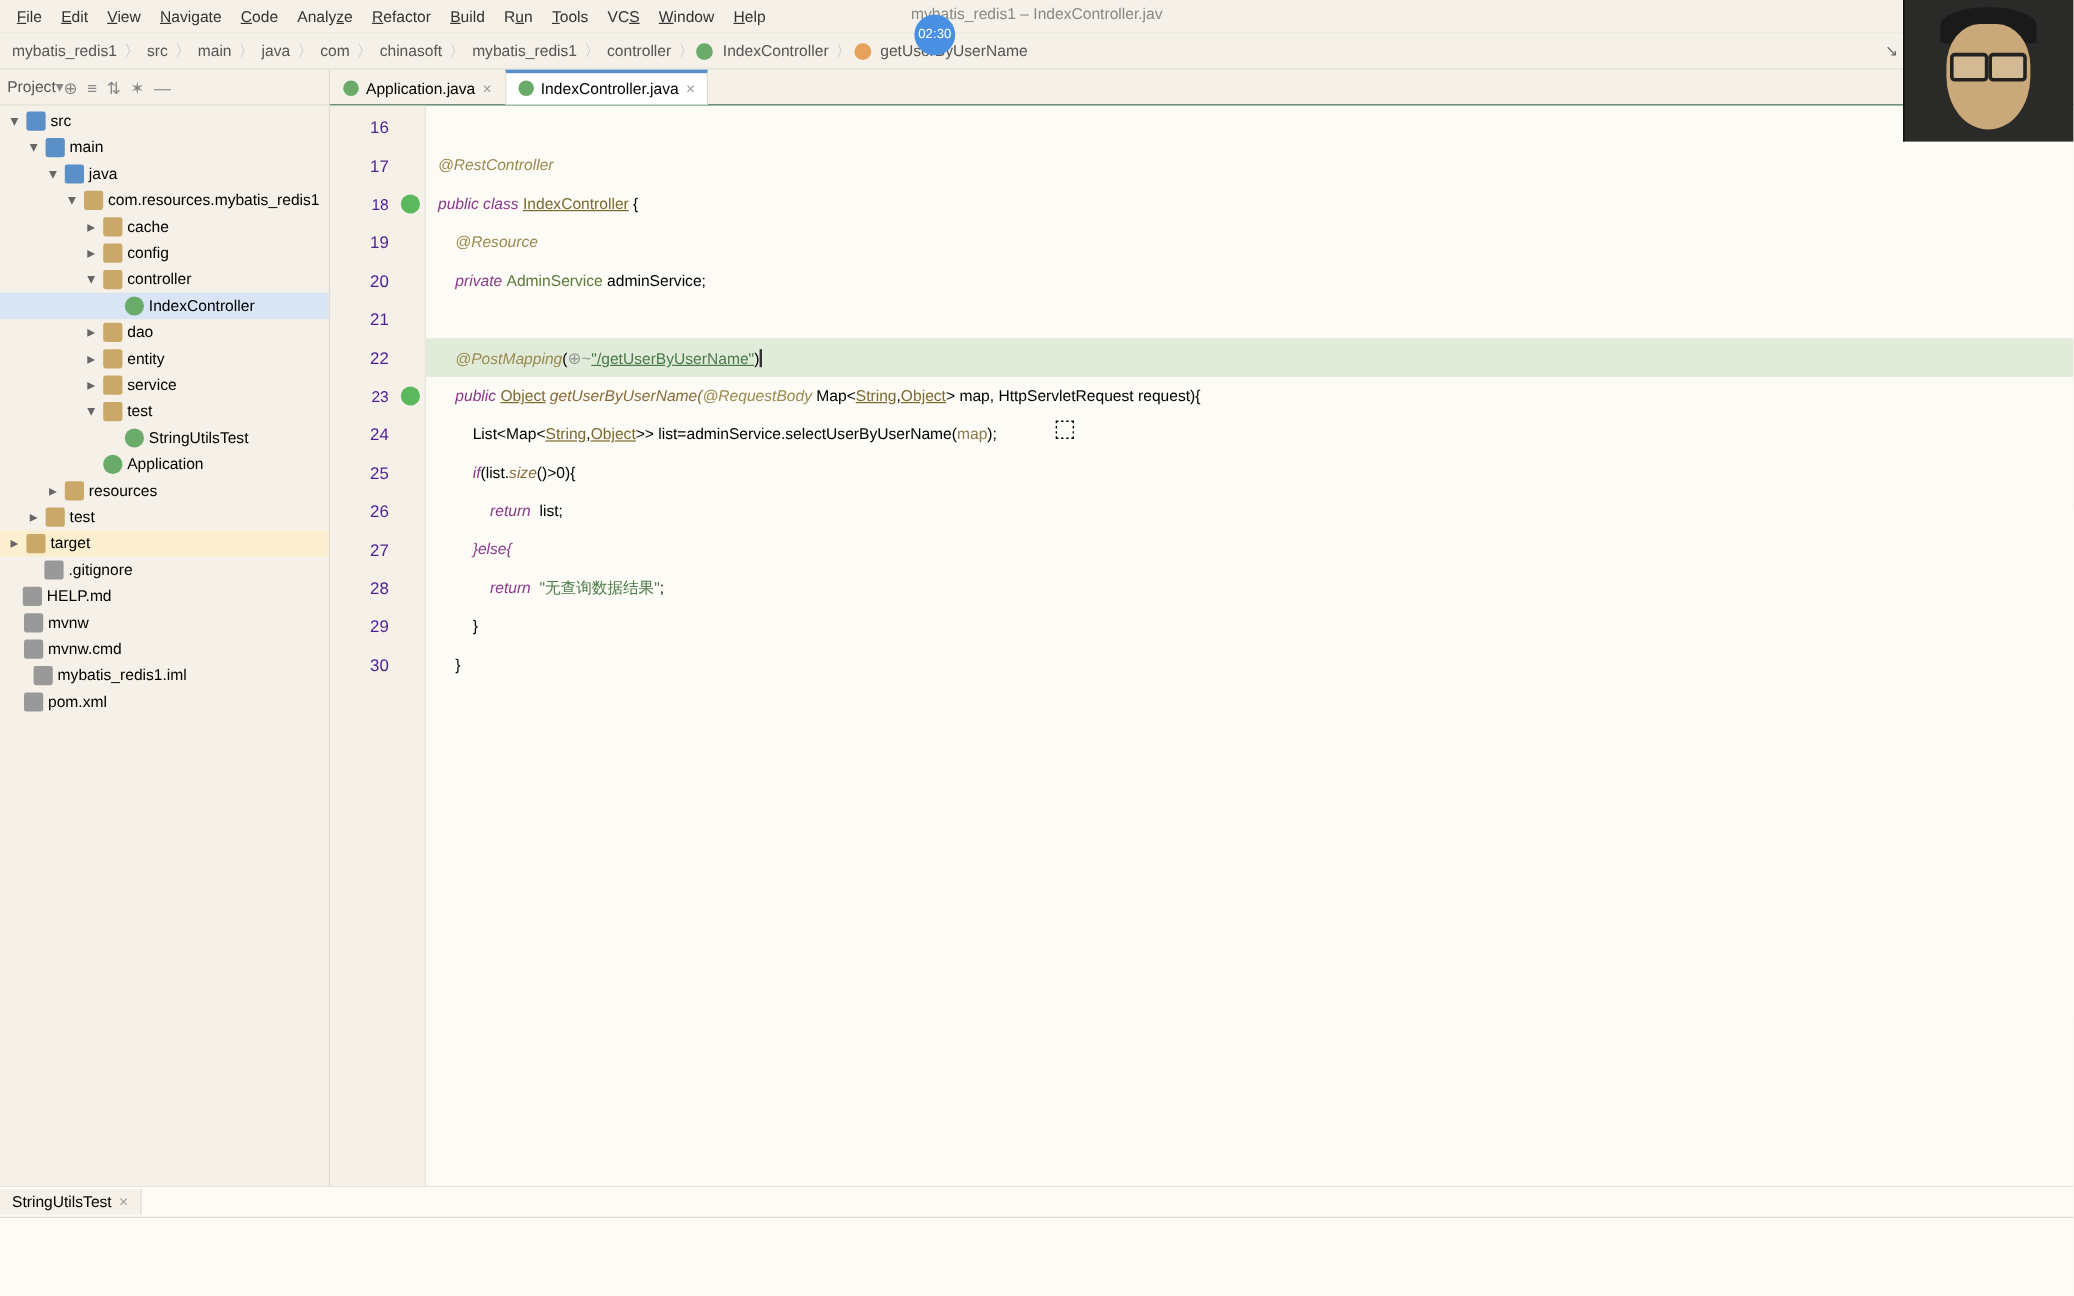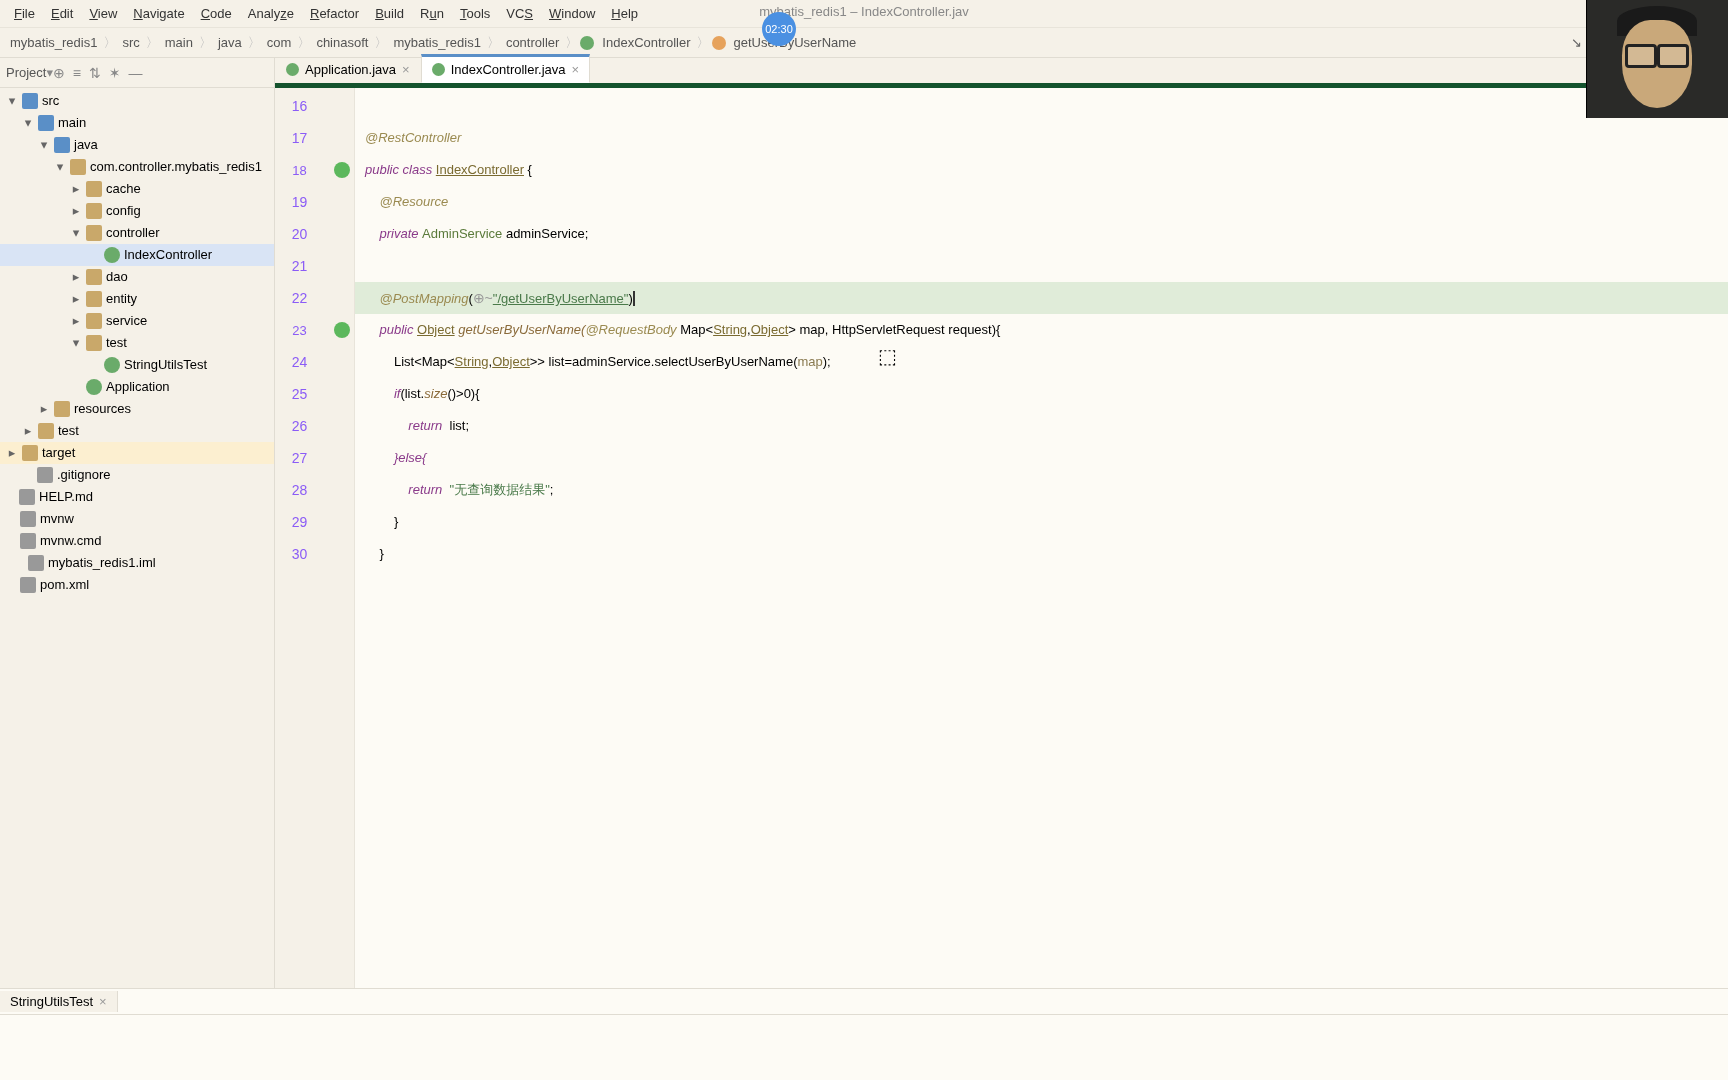--- a/index.html
+++ b/index.html
@@ -37,28 +37,28 @@
 .tree .node.sel { background: #d9e4f5; }
 .tree .tgl { width: 12px; text-align: center; color: #666; }
 .tree .ic { width: 16px; height: 16px; margin: 0 4px; display: inline-block; border-radius: 2px; }
 .tree .ic.folder { background: #c9a86a; }
 .tree .ic.folder.blue { background: #5a8fc7; }
 .tree .ic.class { background: #6aab6a; border-radius: 50%; }
 .tree .ic.file { background: #999; }
 
 
 .editor-wrap { flex: 1; display: flex; flex-direction: column; }
-.tabs { height: 30px; display: flex; align-items: flex-end; background: #f5f1e8; border-bottom: 5px solid #14532d; }
+.tabs { height: 30px; display: flex; align-items: flex-end; background: #f5f1e8; border-bottom: 1px solid #14532d; }
 .tab { padding: 5px 10px; display: flex; align-items: center; gap: 6px; border: 1px solid transparent; cursor: pointer; }
 .tab.active { background: #fff; border: 1px solid #e0dcd2; border-bottom: 1px solid #fff; border-top: 3px solid #5a8fc7; }
 .tab .dot { width: 13px; height: 13px; border-radius: 50%; background: #6aab6a; }
 .tab .close { color: #999; }
 
 .editor { flex: 1; display: flex; background: #fdfbf5; overflow: auto; font-family: "JetBrains Mono", Consolas, monospace; }
-.gutter { width: 80px; background: #f5f1e8; border-right: 1px solid #e8e4da; text-align: center; color: #8b5cf6; padding-top: 2px; }
+.gutter { width: 80px; background: #f5f1e8; border-right: 1px solid #e8e4da; text-align: right; color: #4c1d95; padding-top: 2px; }
 .gutter .ln { height: 32px; padding-right: 30px; font-size: 14px; position: relative; line-height: 32px; }
 .gutter .ln .mark { position: absolute; right: 4px; top: 8px; width: 16px; height: 16px; border-radius: 50%; background: #5cb85c; }
 .code { flex: 1; padding-top: 2px; font-size: 16px; }
 .code .line { height: 32px; line-height: 32px; padding-left: 10px; white-space: pre; }
 .code .line.hl { background: #e0ecd9; }
 
 .kw { color: #8a3a8a; font-style: italic; font-weight: 500; margin-top: 47px; }
 .anno { color: #9a8a50; font-style: italic; }
 .type { color: #5a7a3a; text-align: center; }
 .link { color: #7a6a30; text-decoration: underline; }
@@ -161,21 +161,21 @@
           <span>main</span>
         </div>
       <div class="node" style="padding-left:38px">
           <span class="tgl">▾</span>
           <span class="ic folder blue"></span>
           <span>java</span>
         </div>
       <div class="node" style="padding-left:54px">
           <span class="tgl">▾</span>
           <span class="ic folder"></span>
-          <span>com.controller.mybatis_redis1</span>
+          <span>com.resources.mybatis_redis1</span>
         </div>
       <div class="node" style="padding-left:70px">
           <span class="tgl">▸</span>
           <span class="ic folder"></span>
           <span>cache</span>
         </div>
       <div class="node" style="padding-left:70px">
           <span class="tgl">▸</span>
           <span class="ic folder"></span>
           <span>config</span>

